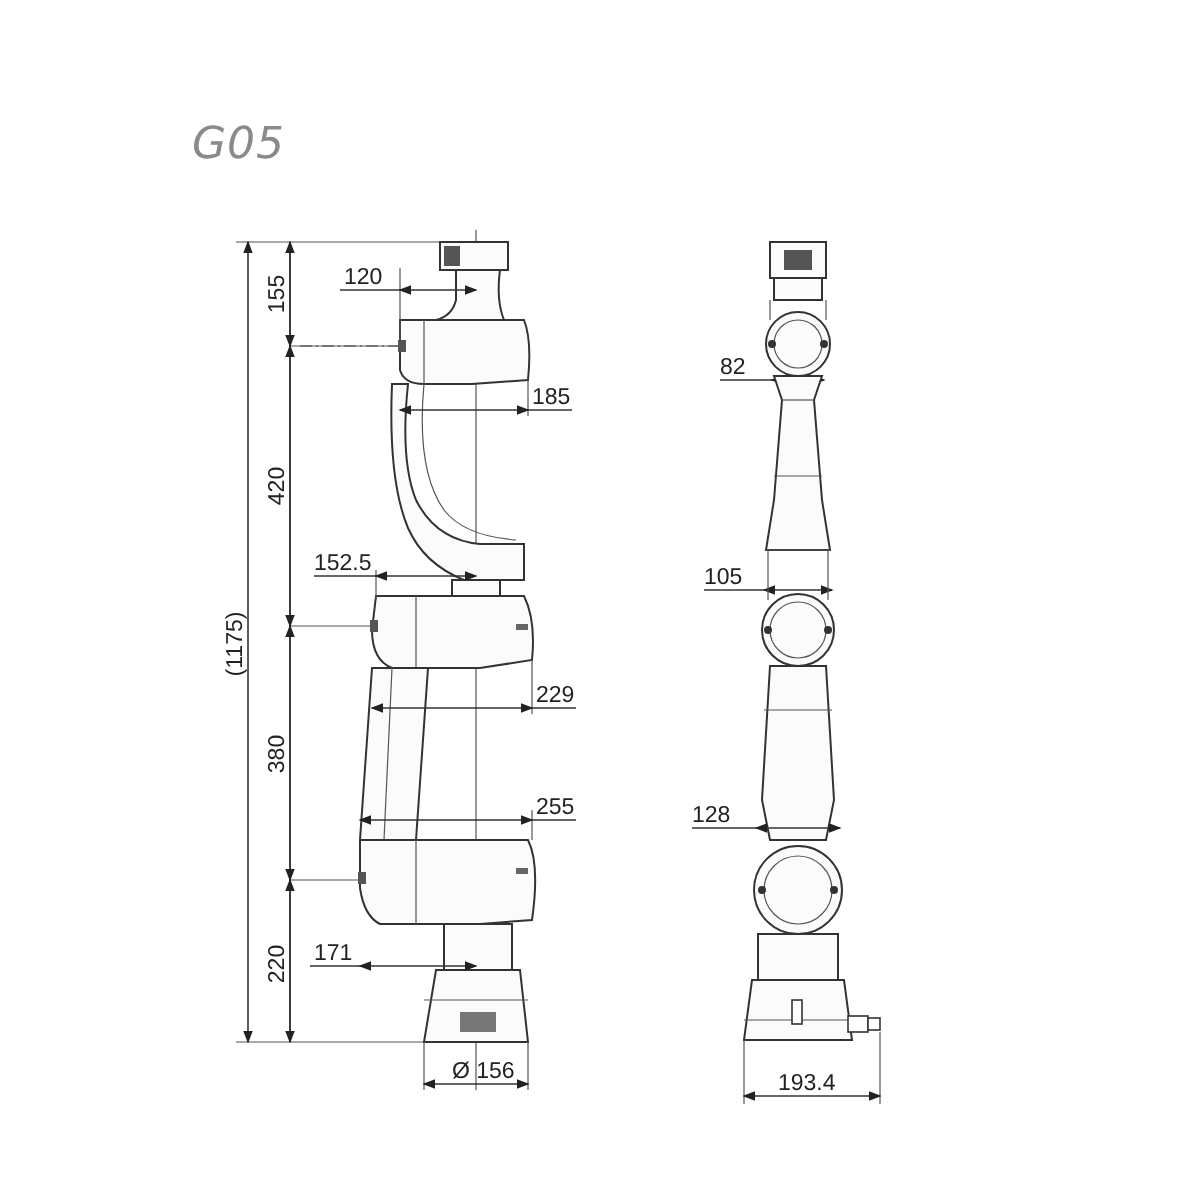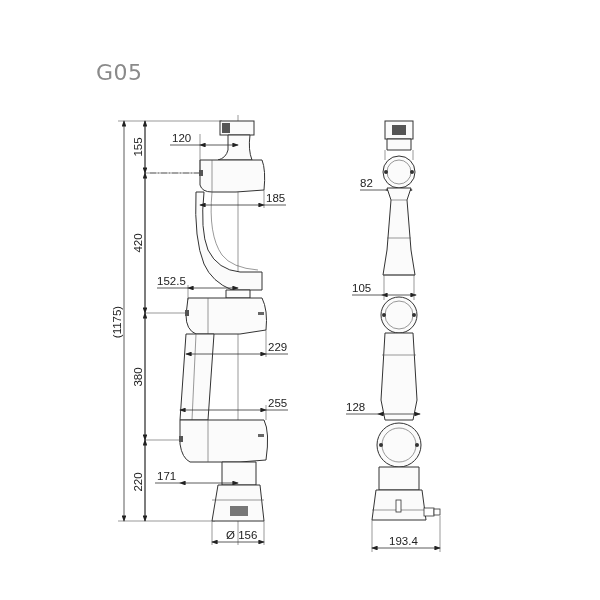--- a/index.html
+++ b/index.html
@@ -1,17 +1,17 @@
 <!DOCTYPE html>
 <html><head>
 <meta charset="utf-8">
 <style>
   html, body { margin:0; padding:0; background:#ffffff; }
   body { width:600px; height:600px; position:relative; overflow:hidden; font-family:"Liberation Sans", sans-serif; }
-  .title { position:absolute; left:96px; top:60px; font-size:22px; color:#8a8a8a; letter-spacing:0.5px; font-family:"DejaVu Sans", sans-serif; }
+  .title { position:absolute; left:96px; top:60px; font-size:22px; color:#8a8a8a; letter-spacing:0.5px; font-family:"DejaVu Sans", sans-serif;font-style:italic; }
   svg { position:absolute; left:0; top:0; }
   .dim { font-family:"Liberation Sans", sans-serif; font-size:11.5px; fill:#222; }
   .ln { stroke:#333; stroke-width:0.8; fill:none; }
   .thin { stroke:#555; stroke-width:0.6; fill:none; }
   .body { stroke:#333; stroke-width:1; fill:#fbfbfb; }
   .dash { stroke:#444; stroke-width:0.6; stroke-dasharray:6 2 1 2; fill:none; }
 </style>
 </head>
 <body>
 

